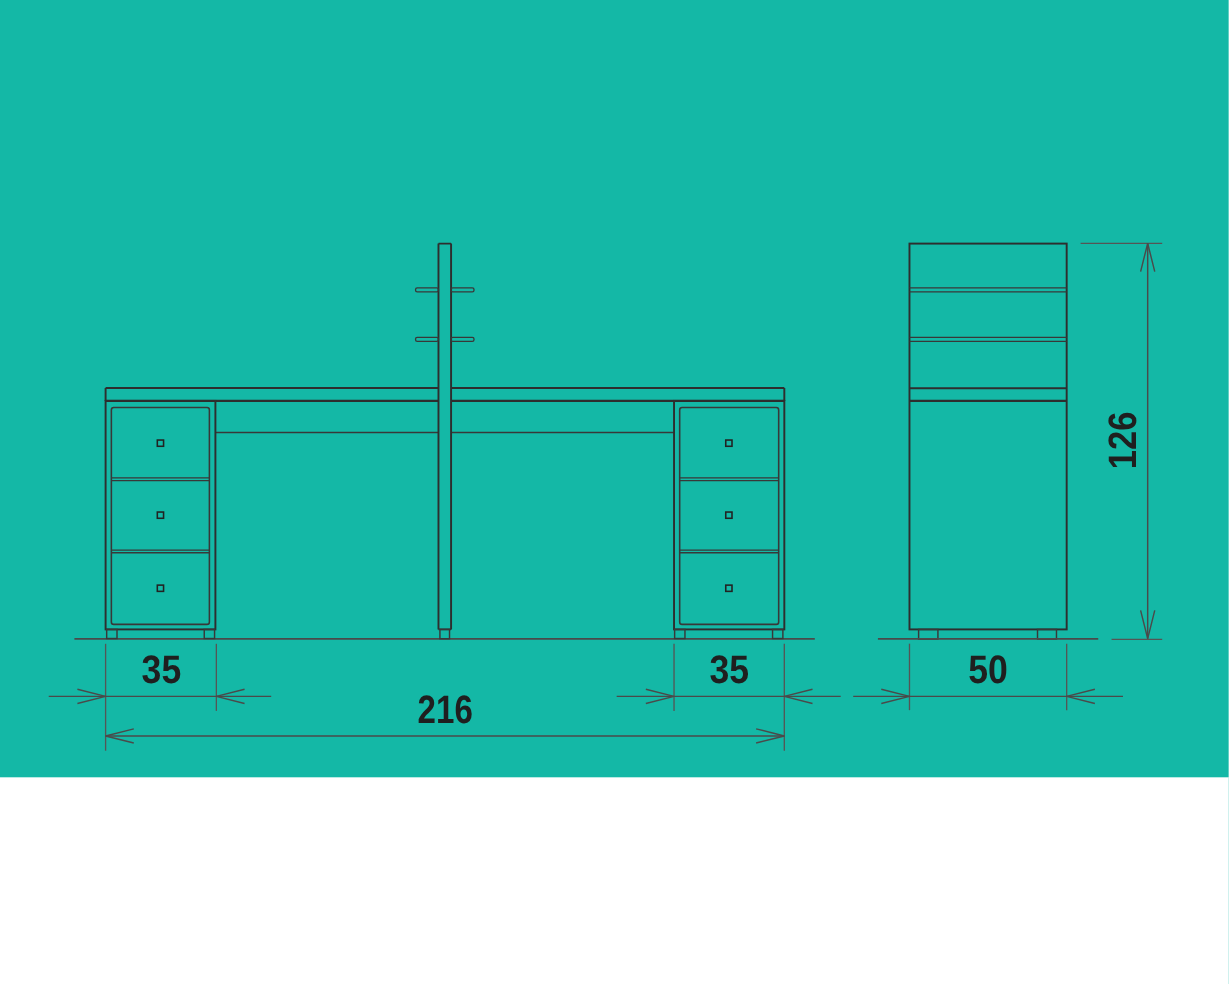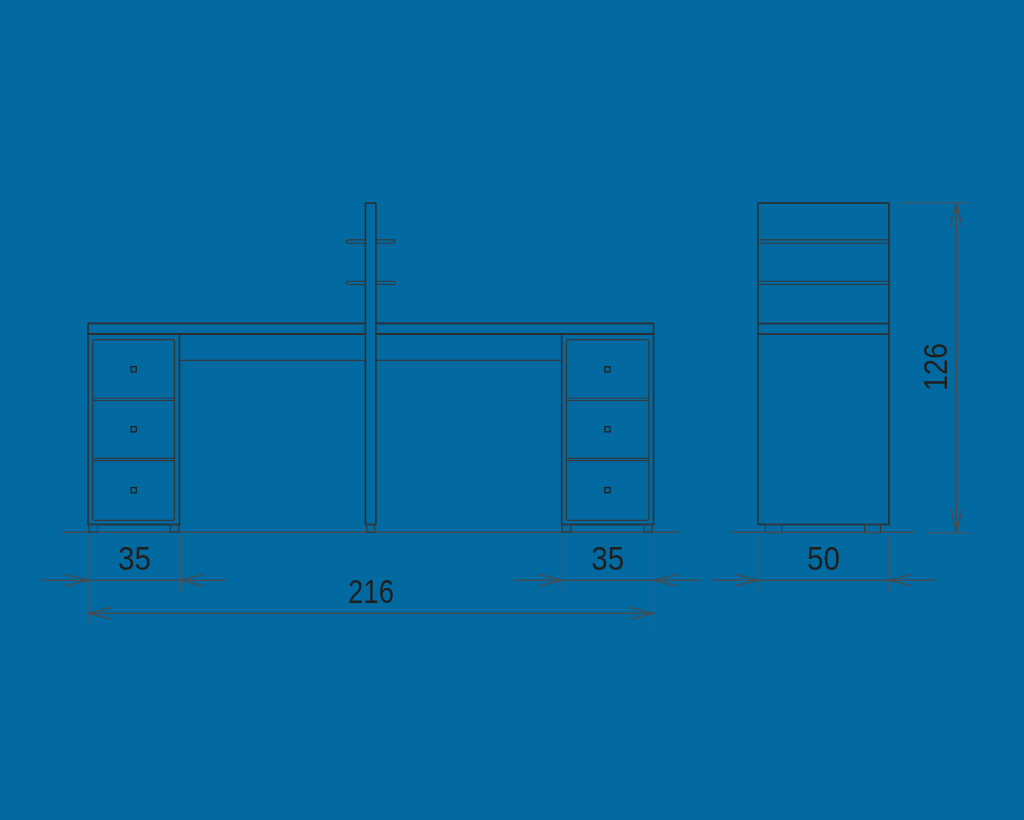--- a/index.html
+++ b/index.html
@@ -1,16 +1,16 @@
 <!DOCTYPE html>
 <html><head>
 <meta charset="utf-8">
 <style>
   html,body{margin:0;padding:0;background:#ffffff;}
-  .wrap{width:1024px;height:820px;position:relative;background:#0369a1;overflow:hidden;}
+  .wrap{width:1024px;height:648px;position:relative;background:#14b8a6;overflow:hidden;font-weight:bold;}
   text{font-family:"Liberation Sans", sans-serif;fill:#1f1f1f;}
 </style>
 </head>
 <body>
 <div class="wrap">
 <svg width="1024" height="820" viewBox="0 0 1024 820" xmlns="http://www.w3.org/2000/svg">
   <g fill="none" stroke-linecap="butt">
 
     <path d="M62 532.4 H679" stroke="#4a4a4a" stroke-width="1.4"></path>
 

